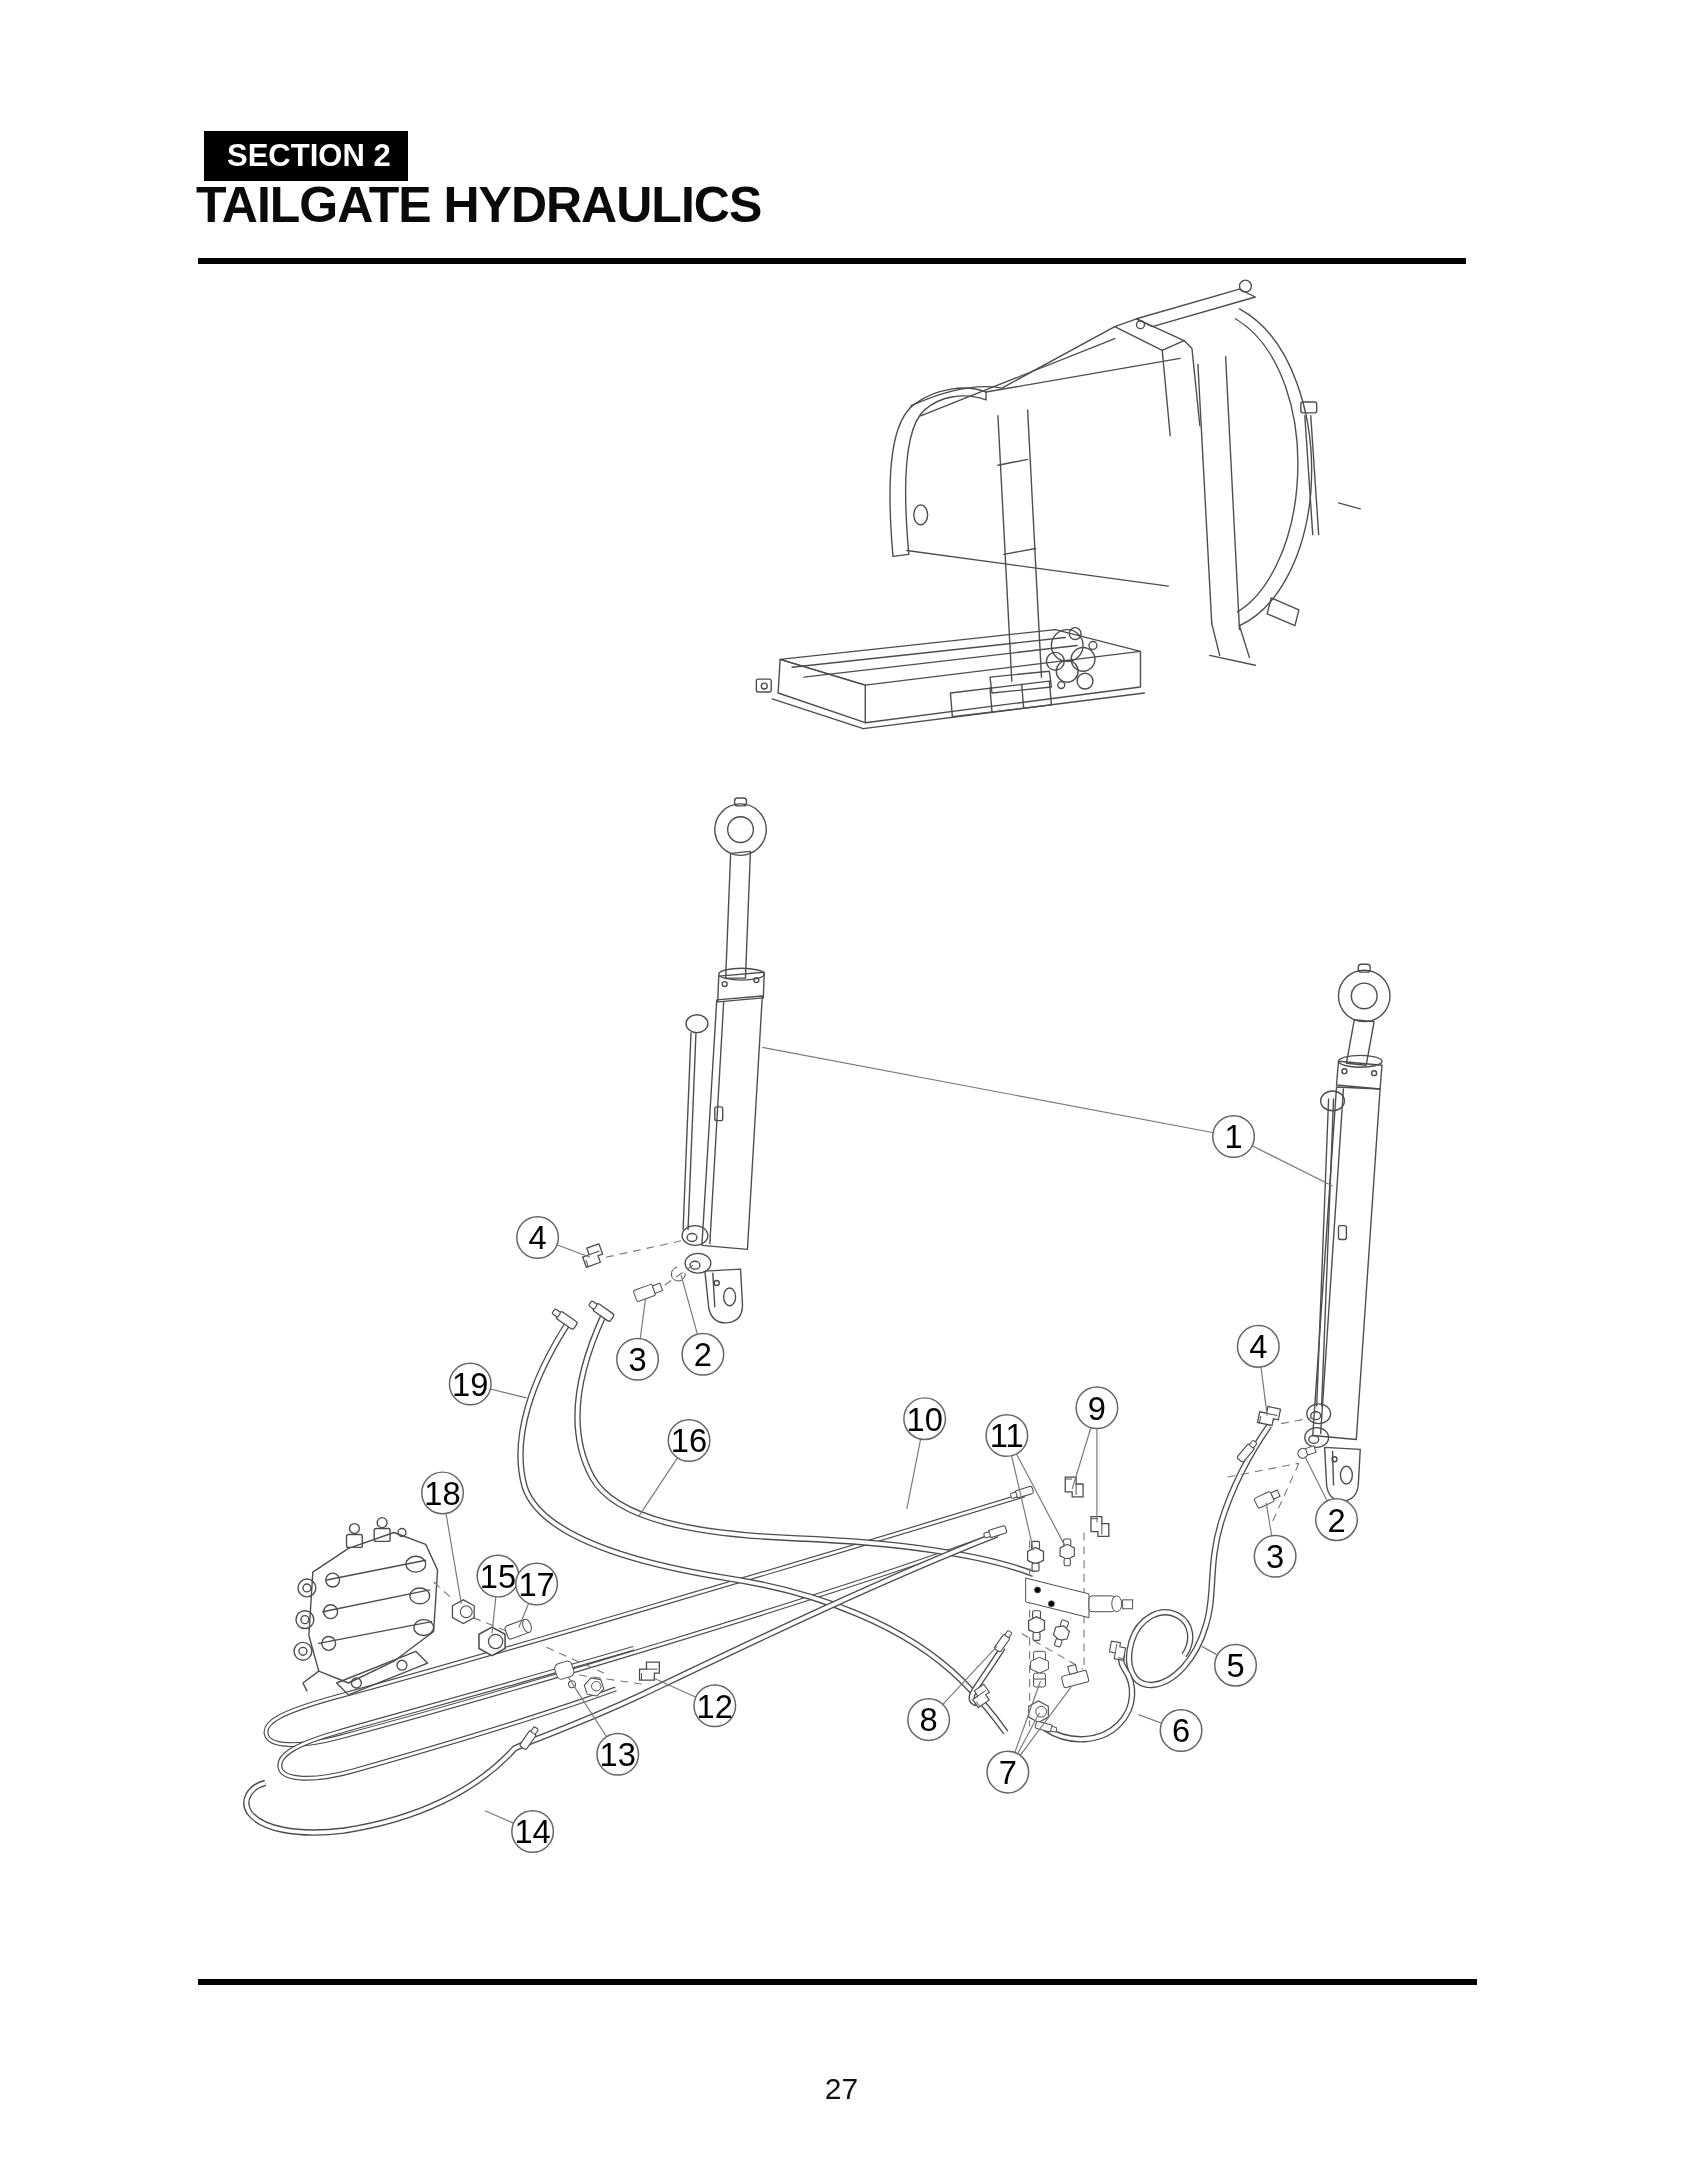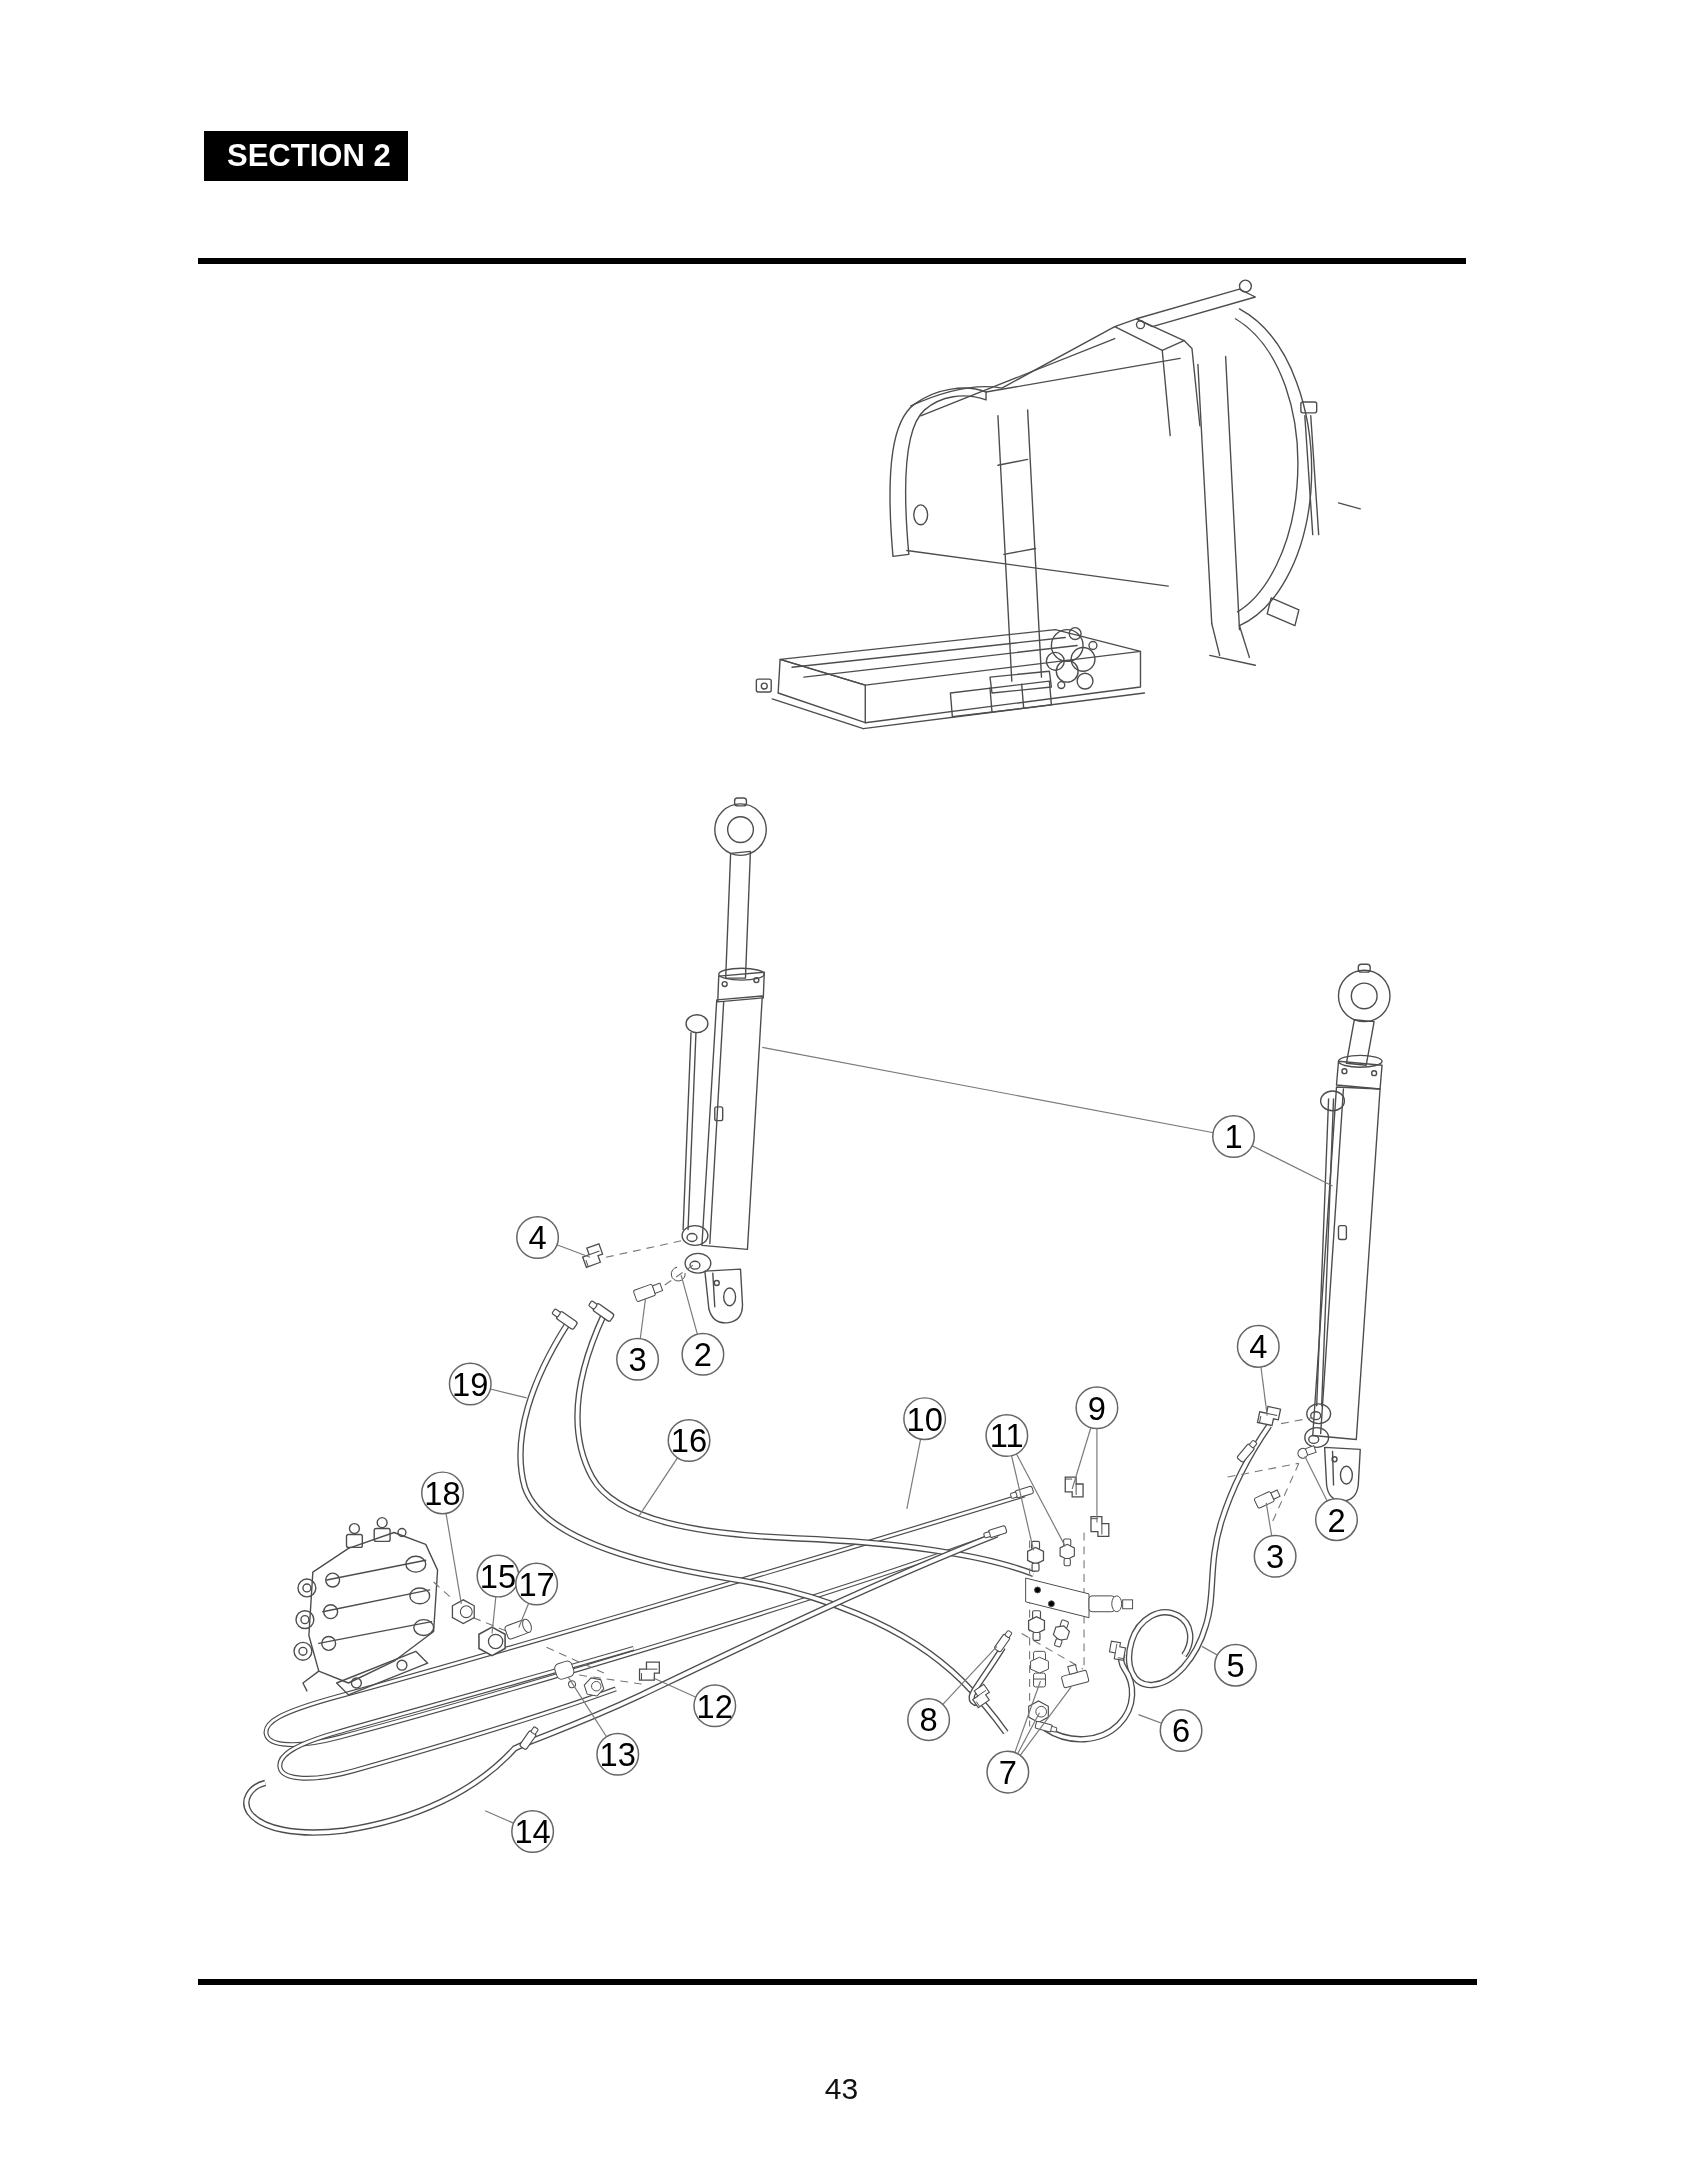--- a/index.html
+++ b/index.html
@@ -29,20 +29,21 @@
         text-anchor:middle;}
 </style>
 </head>
 <body>
 
 <div class="page">
 
   <div class="section-box">
     <span>SECTION 2</span>
   </div>
+  <h1 class="page-title">TAILGATE HYDRAULICS</h1>
   <div class="rule rule-top"></div>
 
   <svg class="artwork" viewBox="0 0 1700 2200">
     <defs>
       <g id="hexnut">
         <polygon points="-11,-6 0,-12 11,-6 11,6 0,12 -11,6" fill="#fff" stroke-width="1.3"></polygon>
         <ellipse cx="3" cy="0" rx="6" ry="6" fill="none" stroke-width="1.1"></ellipse>
       </g>
       <g id="elbow">
         <path d="M -3,-13 h 13 v 11 h -5 v 7 h -15 v -11 h 7 z" fill="#fff" stroke-width="1.3"></path>
@@ -419,15 +420,15 @@
         </g>
         <g>
           <line x1="538" y1="1850" x2="490" y2="1829" class="leader"></line>
           <circle cx="538" cy="1850" r="21" class="balloon"></circle>
           <text x="538" y="1862" class="balloon-num">14</text>
         </g>
       </g>
   </svg>
 
   <div class="rule rule-bottom"></div>
-  <div class="page-number">43</div>
+  <div class="page-number">27</div>
 </div>
 
 
 </body></html>

